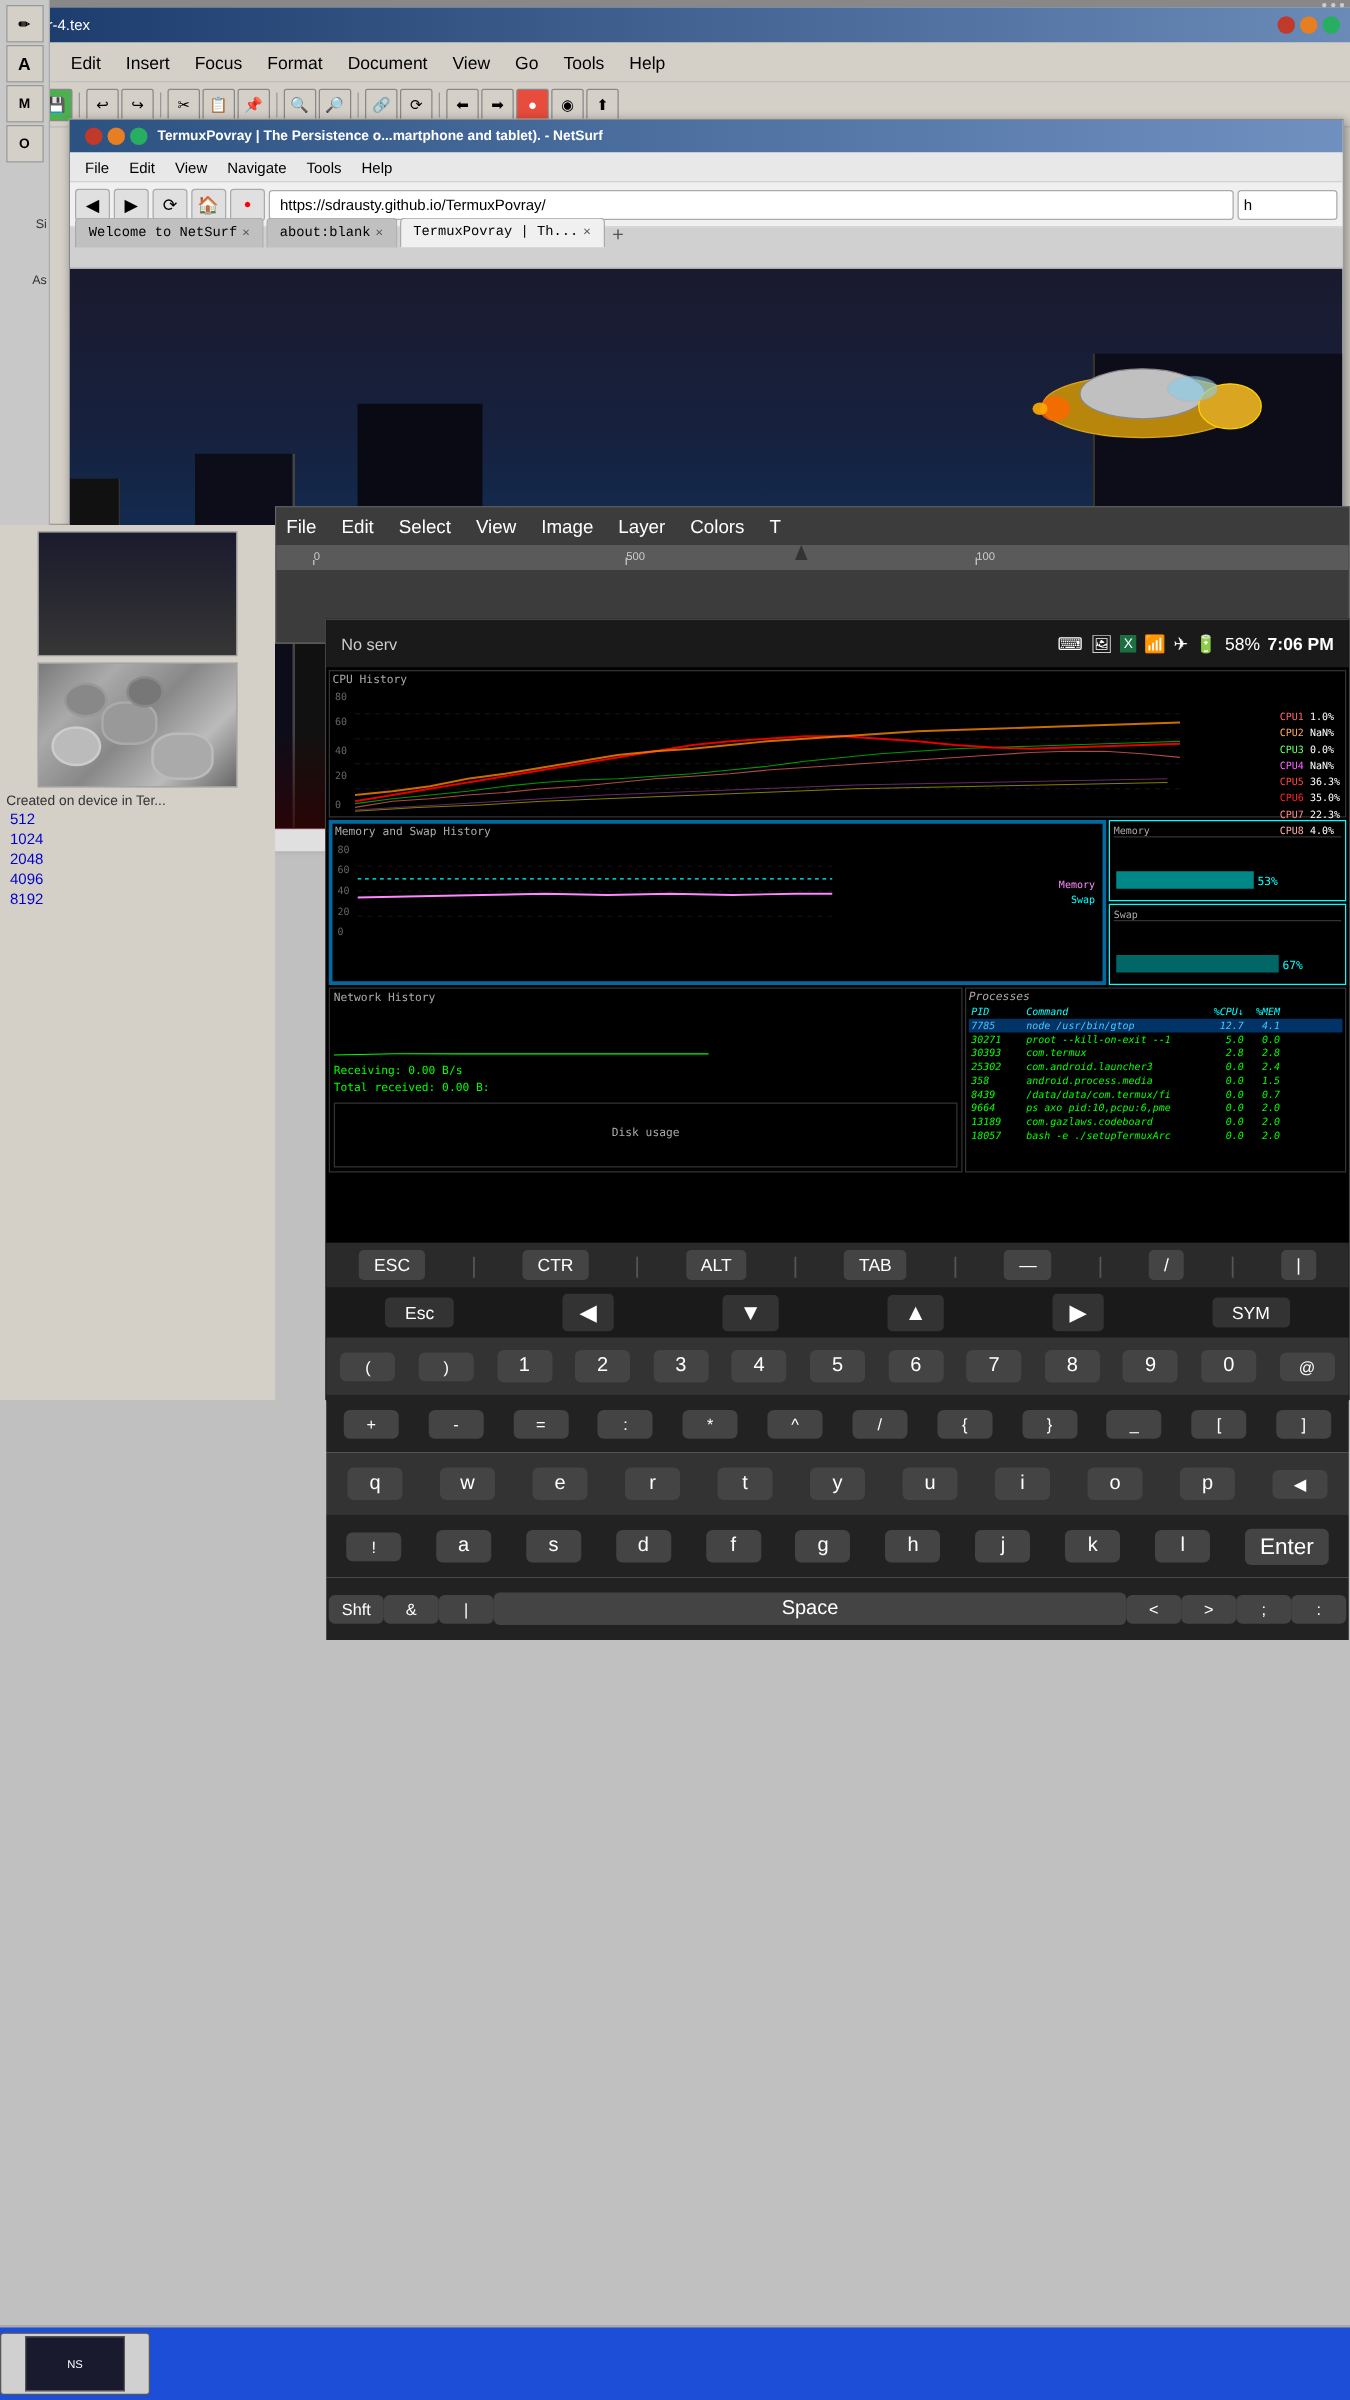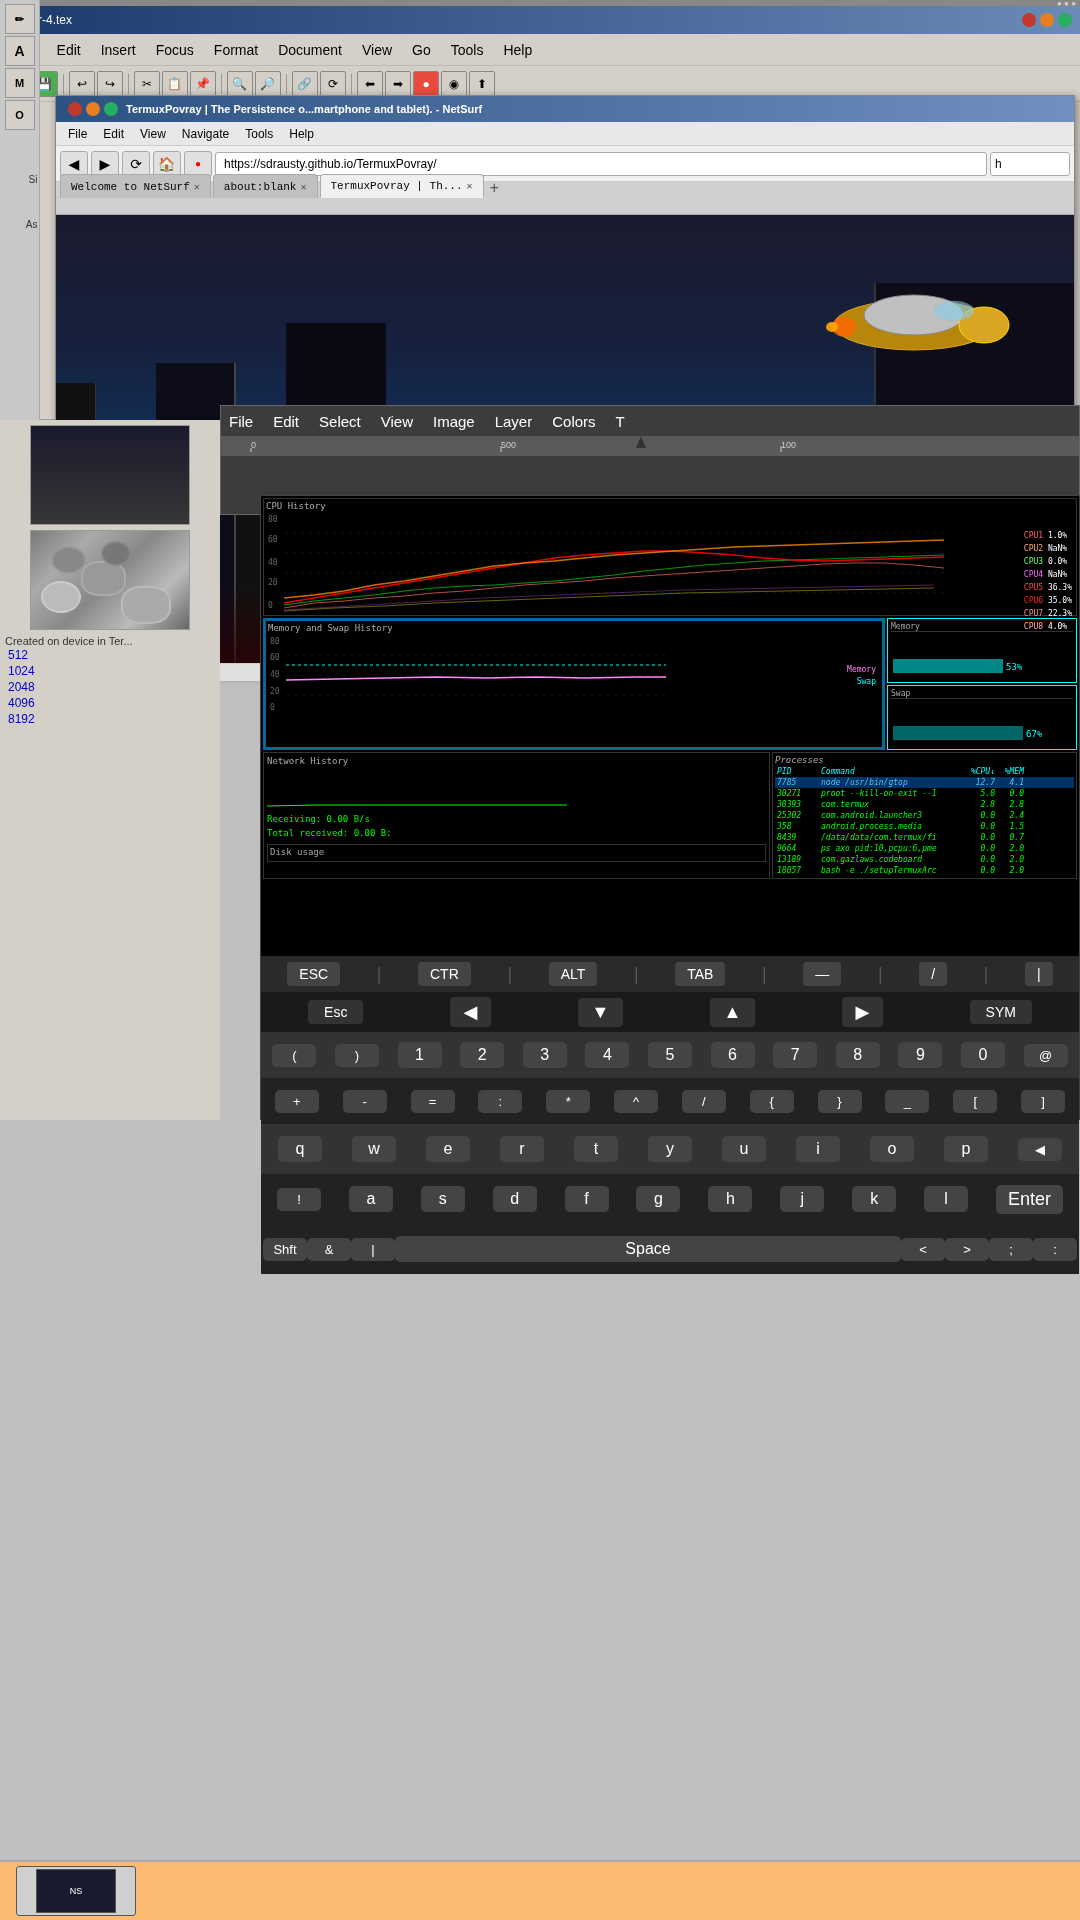--- a/index.html
+++ b/index.html
@@ -419,26 +419,26 @@
     }
     .kb-key.small { font-size: 13px; }
     .kb-key.big { font-size: 18px; padding: 4px 12px; }
 
     
     #taskbar {
       position: absolute;
       bottom: 0; left: 0;
       width: 1080px;
       height: 60px;
-      background: #fdba74;
+      background: #1d4ed8;
       border-top: 2px solid #aaa;
       z-index: 100;
       display: flex;
       align-items: center;
-      padding: 0 16px;
+      padding: 0 0;
       gap: 4px;
     }
     .task-item {
       height: 50px;
       width: 120px;
       background: #b0b0b0;
       border: 1px solid #888;
       border-radius: 3px;
       display: flex; align-items: center; justify-content: center;
       font-size: 11px;
@@ -652,20 +652,33 @@
   <div class="thumb-label">Created on device in Ter...</div>
   <a class="size-link">512</a>
   <a class="size-link">1024</a>
   <a class="size-link">2048</a>
   <a class="size-link">4096</a>
   <a class="size-link">8192</a>
 </div>
 
 <div id="termux-window">
 
+  <div id="termux-statusbar">
+    <span class="status-left">No serv</span>
+    <div class="status-icons">
+      <span>⌨</span>
+      <span>🖼</span>
+      <span style="background:#1d6f42;color:white;padding:1px 3px;font-size:11px;">X</span>
+      <span>📶</span>
+      <span>✈</span>
+      <span>🔋</span>
+      <span>58%</span>
+      <span class="status-time">7:06 PM</span>
+    </div>
+  </div>
 
   <div id="termux-content">
 
     <div style="border:1px solid #333;margin:2px;padding:2px;">
       <div class="section-title">CPU History</div>
       <div style="position:relative;height:100px;background:#000;display:flex;">
 
         <div style="position:absolute;left:2px;top:2px;font-size:8px;color:#666;">80</div>
         <div style="position:absolute;left:2px;top:22px;font-size:8px;color:#666;">60</div>
         <div style="position:absolute;left:2px;top:45px;font-size:8px;color:#666;">40</div>
@@ -750,21 +763,21 @@
       <div style="flex:1;border:1px solid #333;padding:3px;">
         <div class="section-title">Network History</div>
         <div style="height:40px;background:#000;margin-bottom:4px;">
           <svg width="300" height="40">
             <polyline points="0,38 50,37 100,37 150,37 200,37 250,37 300,37" fill="none" stroke="#00ff00" stroke-width="1"></polyline>
           </svg>
         </div>
         <div class="net-text">Receiving:      0.00 B/s</div>
         <div class="net-text">Total received: 0.00 B:</div>
 
-        <div style="border:1px solid #333;margin-top:4px;padding:2px;">
+        <div style="border:1px solid #333;margin-top:4px;padding:19px;text-align:center;">
           <div class="section-title">Disk usage</div>
         </div>
       </div>
 
       <div style="width:305px;border:1px solid #333;padding:2px;font-style:italic;">
         <div style="font-size:9px;color:#aaa;margin-bottom:1px;">Processes</div>
         <div class="proc-header">
           <span class="proc-pid" style="color:#0ff;">PID</span>
           <span class="proc-cmd" style="color:#0ff;">Command</span>
           <span class="proc-cpu" style="color:#0ff;">%CPU↓</span>

